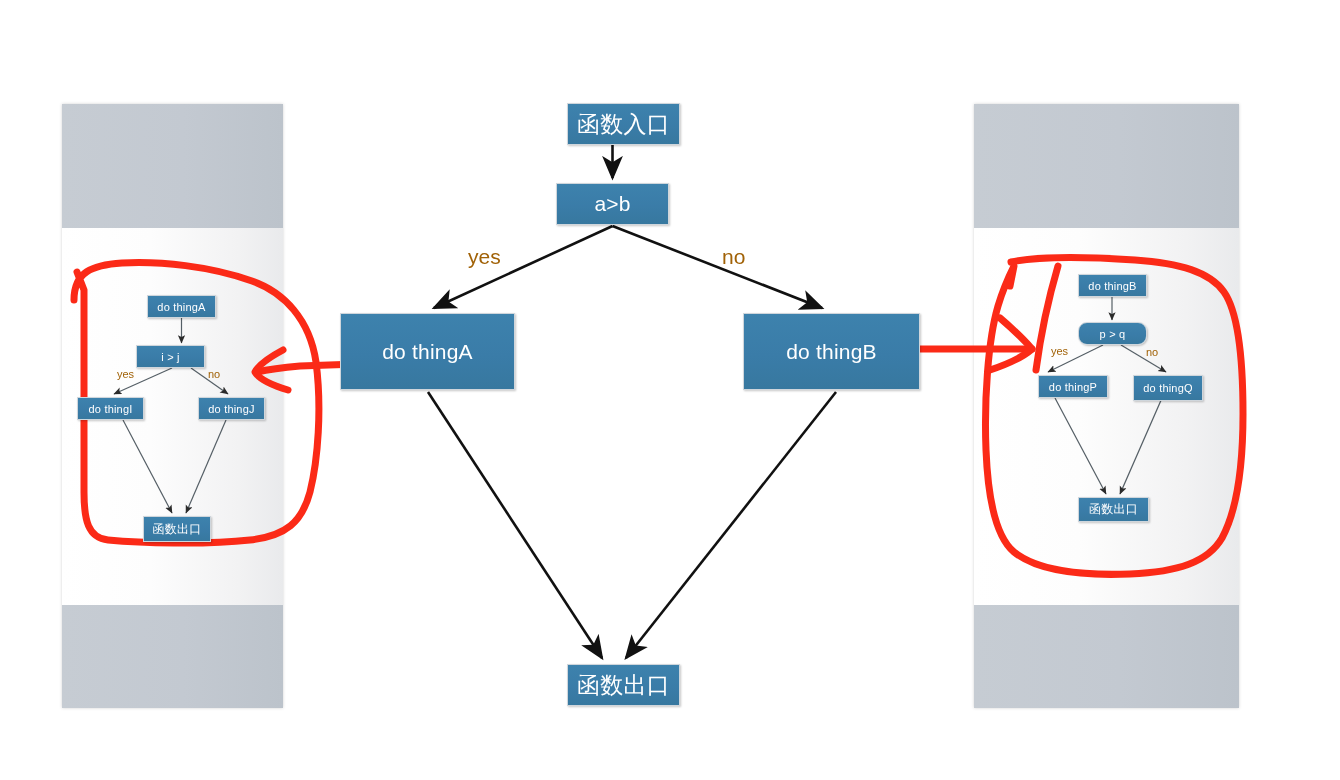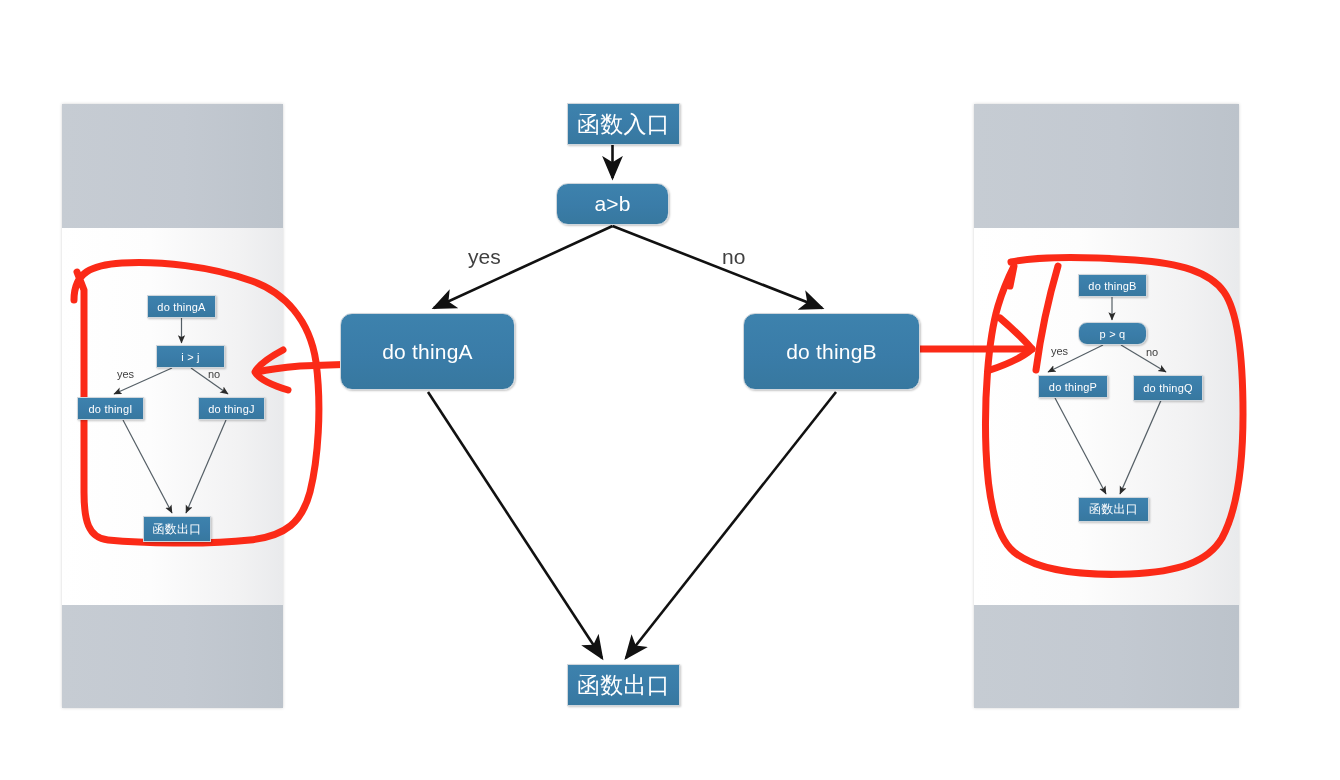--- a/index.html
+++ b/index.html
@@ -48,29 +48,29 @@
     border: 1px solid #cfd6dc;
     color: #ffffff;
     display: flex;
     align-items: center;
     justify-content: center;
     text-align: center;
     white-space: nowrap;
     box-shadow: 1px 1px 2px rgba(0,0,0,0.22);
     letter-spacing: 0.2px;
   }
-  .node.main   { font-size: 21px; border-radius: 12px; }
+  .node.main   { font-size: 21px; }
   .node.mainzh { font-size: 23px; margin-left: 11px; }
   .node.mini   { font-size: 11px; }
   .node.minizh { font-size: 12px; }
 
   
   .elabel {
     position: absolute;
-    color: #404040;
+    color: #a16207;
     white-space: nowrap;
   }
   .elabel.main { font-size: 21px; }
   .elabel.mini { font-size: 11px; }
 
   
   svg.overlay {
     position: absolute;
     left: 0;
     top: 0;
@@ -159,21 +159,21 @@
     </g>
   </svg>
 
   <div id="node-layer">
       <div class="node mainzh" style="left: 556px; top: 103px; width: 113px; height: 42px;">函数入口</div>
       <div class="node main" style="left: 556px; top: 183px; width: 113px; height: 42px;">a&gt;b</div>
       <div class="node main" style="left: 340px; top: 313px; width: 175px; height: 77px;">do thingA</div>
       <div class="node main" style="left: 743px; top: 313px; width: 177px; height: 77px;">do thingB</div>
       <div class="node mainzh" style="left: 556px; top: 664px; width: 113px; height: 42px;">函数出口</div>
       <div class="node mini" style="left: 147px; top: 295px; width: 69px; height: 23px;">do thingA</div>
-      <div class="node mini" style="left: 156px; top: 345px; width: 69px; height: 23px;">i &gt; j</div>
+      <div class="node mini" style="left: 136px; top: 345px; width: 69px; height: 23px;">i &gt; j</div>
       <div class="node mini" style="left: 77px; top: 397px; width: 67px; height: 23px;">do thingI</div>
       <div class="node mini" style="left: 198px; top: 397px; width: 67px; height: 23px;">do thingJ</div>
       <div class="node minizh" style="left: 143px; top: 516px; width: 68px; height: 26px;">函数出口</div>
       <div class="node mini" style="left: 1078px; top: 274px; width: 69px; height: 23px;">do thingB</div>
       <div class="node mini" style="left: 1078px; top: 322px; width: 69px; height: 23px; border-radius: 9px;">p &gt; q</div>
       <div class="node mini" style="left: 1010px; top: 375px; width: 70px; height: 23px; margin-left: 28px;">do thingP</div>
       <div class="node mini" style="left: 1133px; top: 375px; width: 70px; height: 26px;">do thingQ</div>
       <div class="node minizh" style="left: 1078px; top: 497px; width: 71px; height: 25px;">函数出口</div>
     </div>
   <div id="label-layer">

